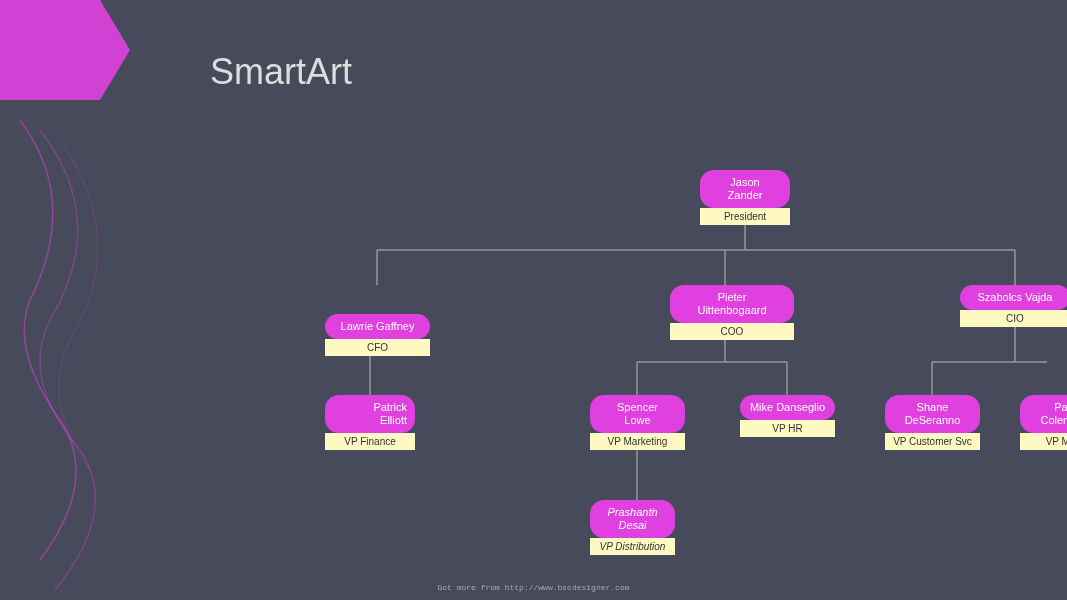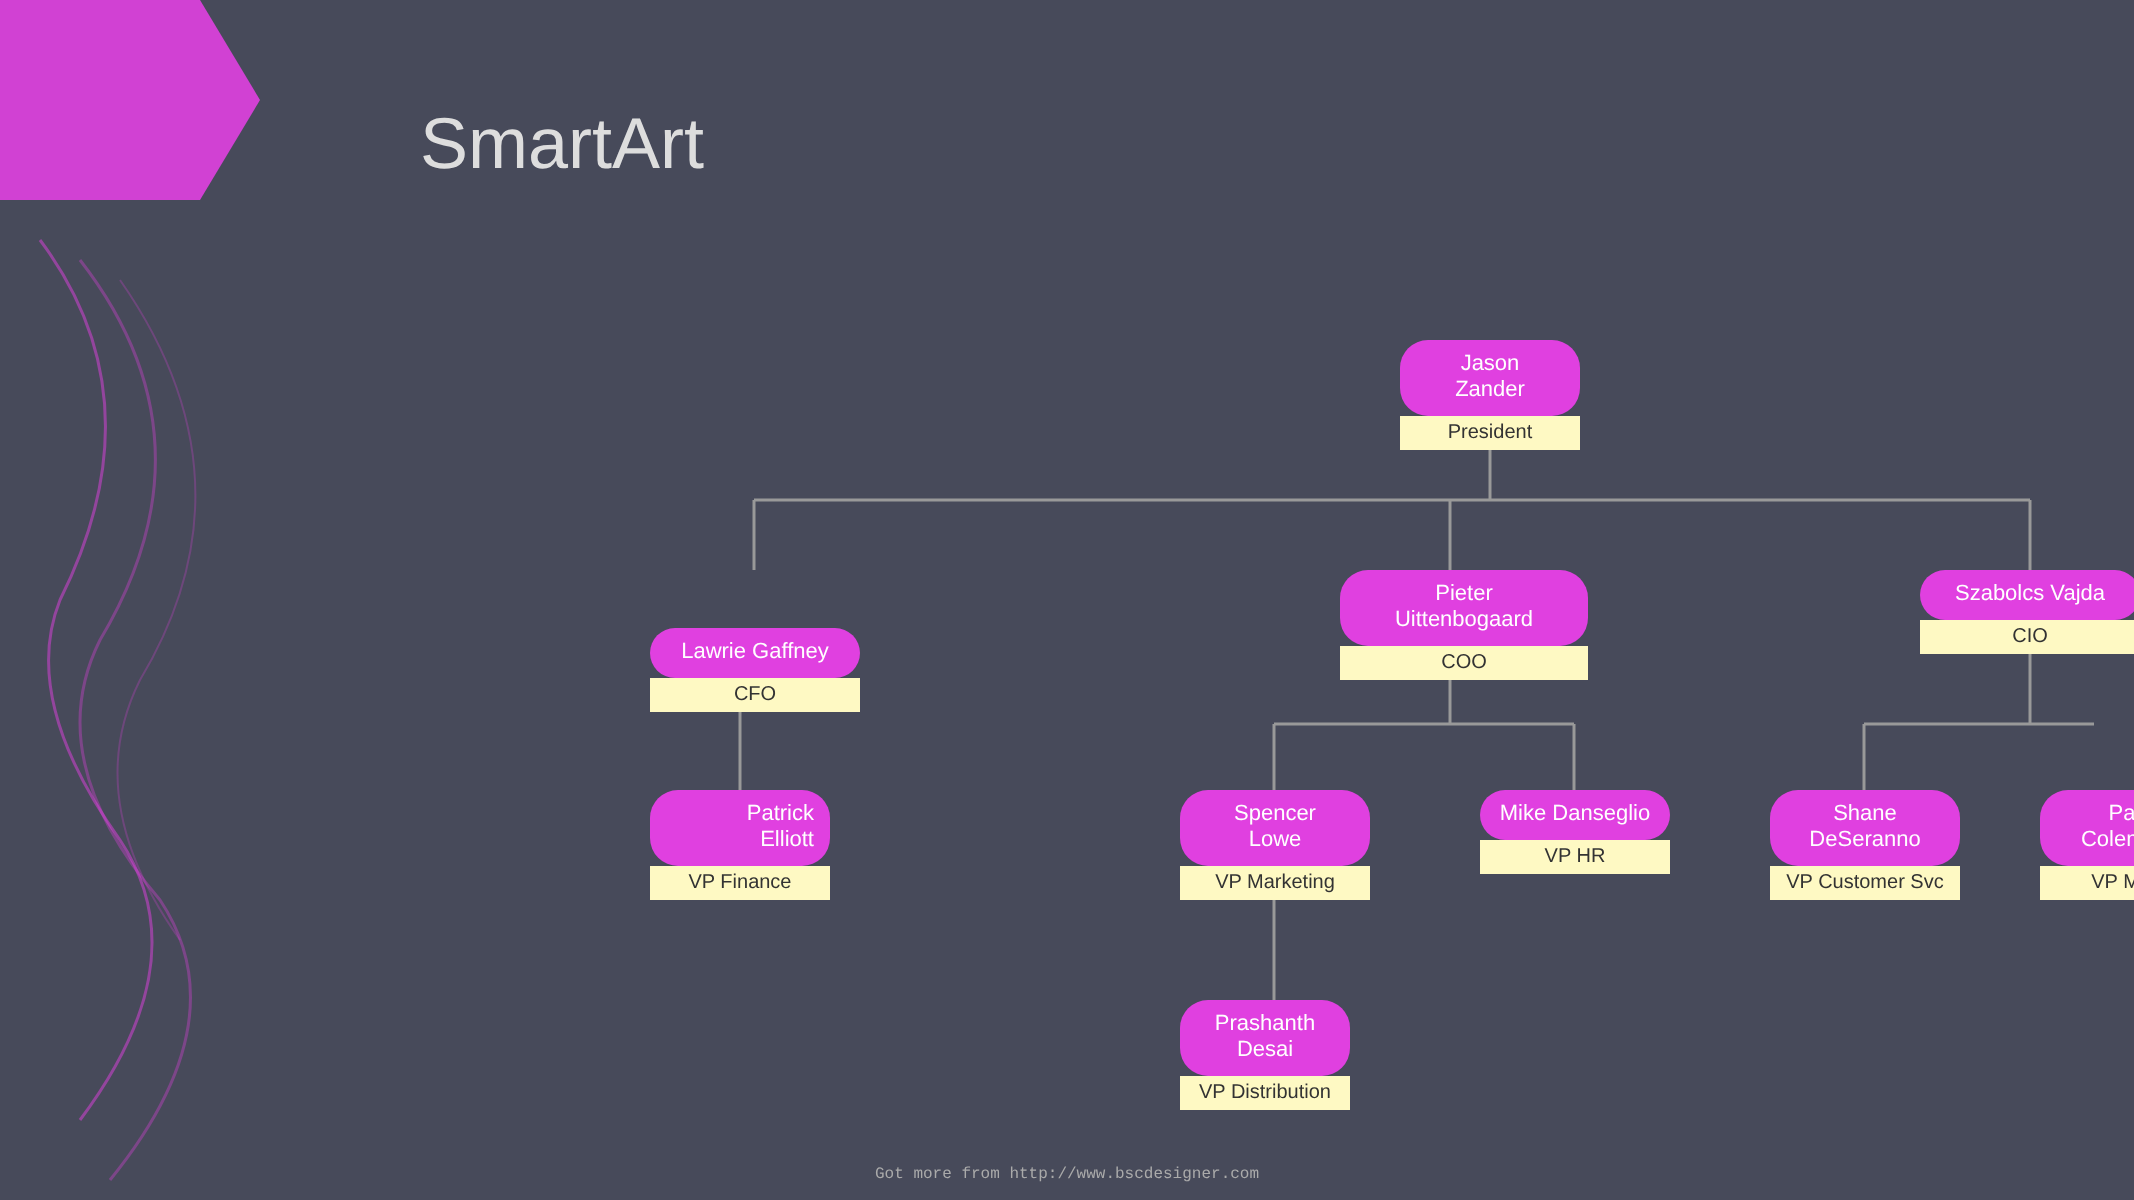--- a/index.html
+++ b/index.html
@@ -177,21 +177,21 @@
 DeSeranno</div>
     <div class="node-title">VP Customer Svc</div>
   </div>
 
   <div class="node" style="left:810px; top:225px; width:85px;">
     <div class="node-name" style="white-space:pre-line;">Pat
 Coleman</div>
     <div class="node-title">VP MIS</div>
   </div>
 
-  <div class="node" style="left:380px; top:330px; width:85px;">
+  <div class="node" style="left:380px; top:330px; width:85px;font-style:italic;">
     <div class="node-name" style="white-space:pre-line;">Prashanth
 Desai</div>
     <div class="node-title">VP Distribution</div>
   </div>
 </div>
 
 <div class="footer-link">
   <span>Got more   from http://www.bscdesigner.com</span>
 </div>
 

